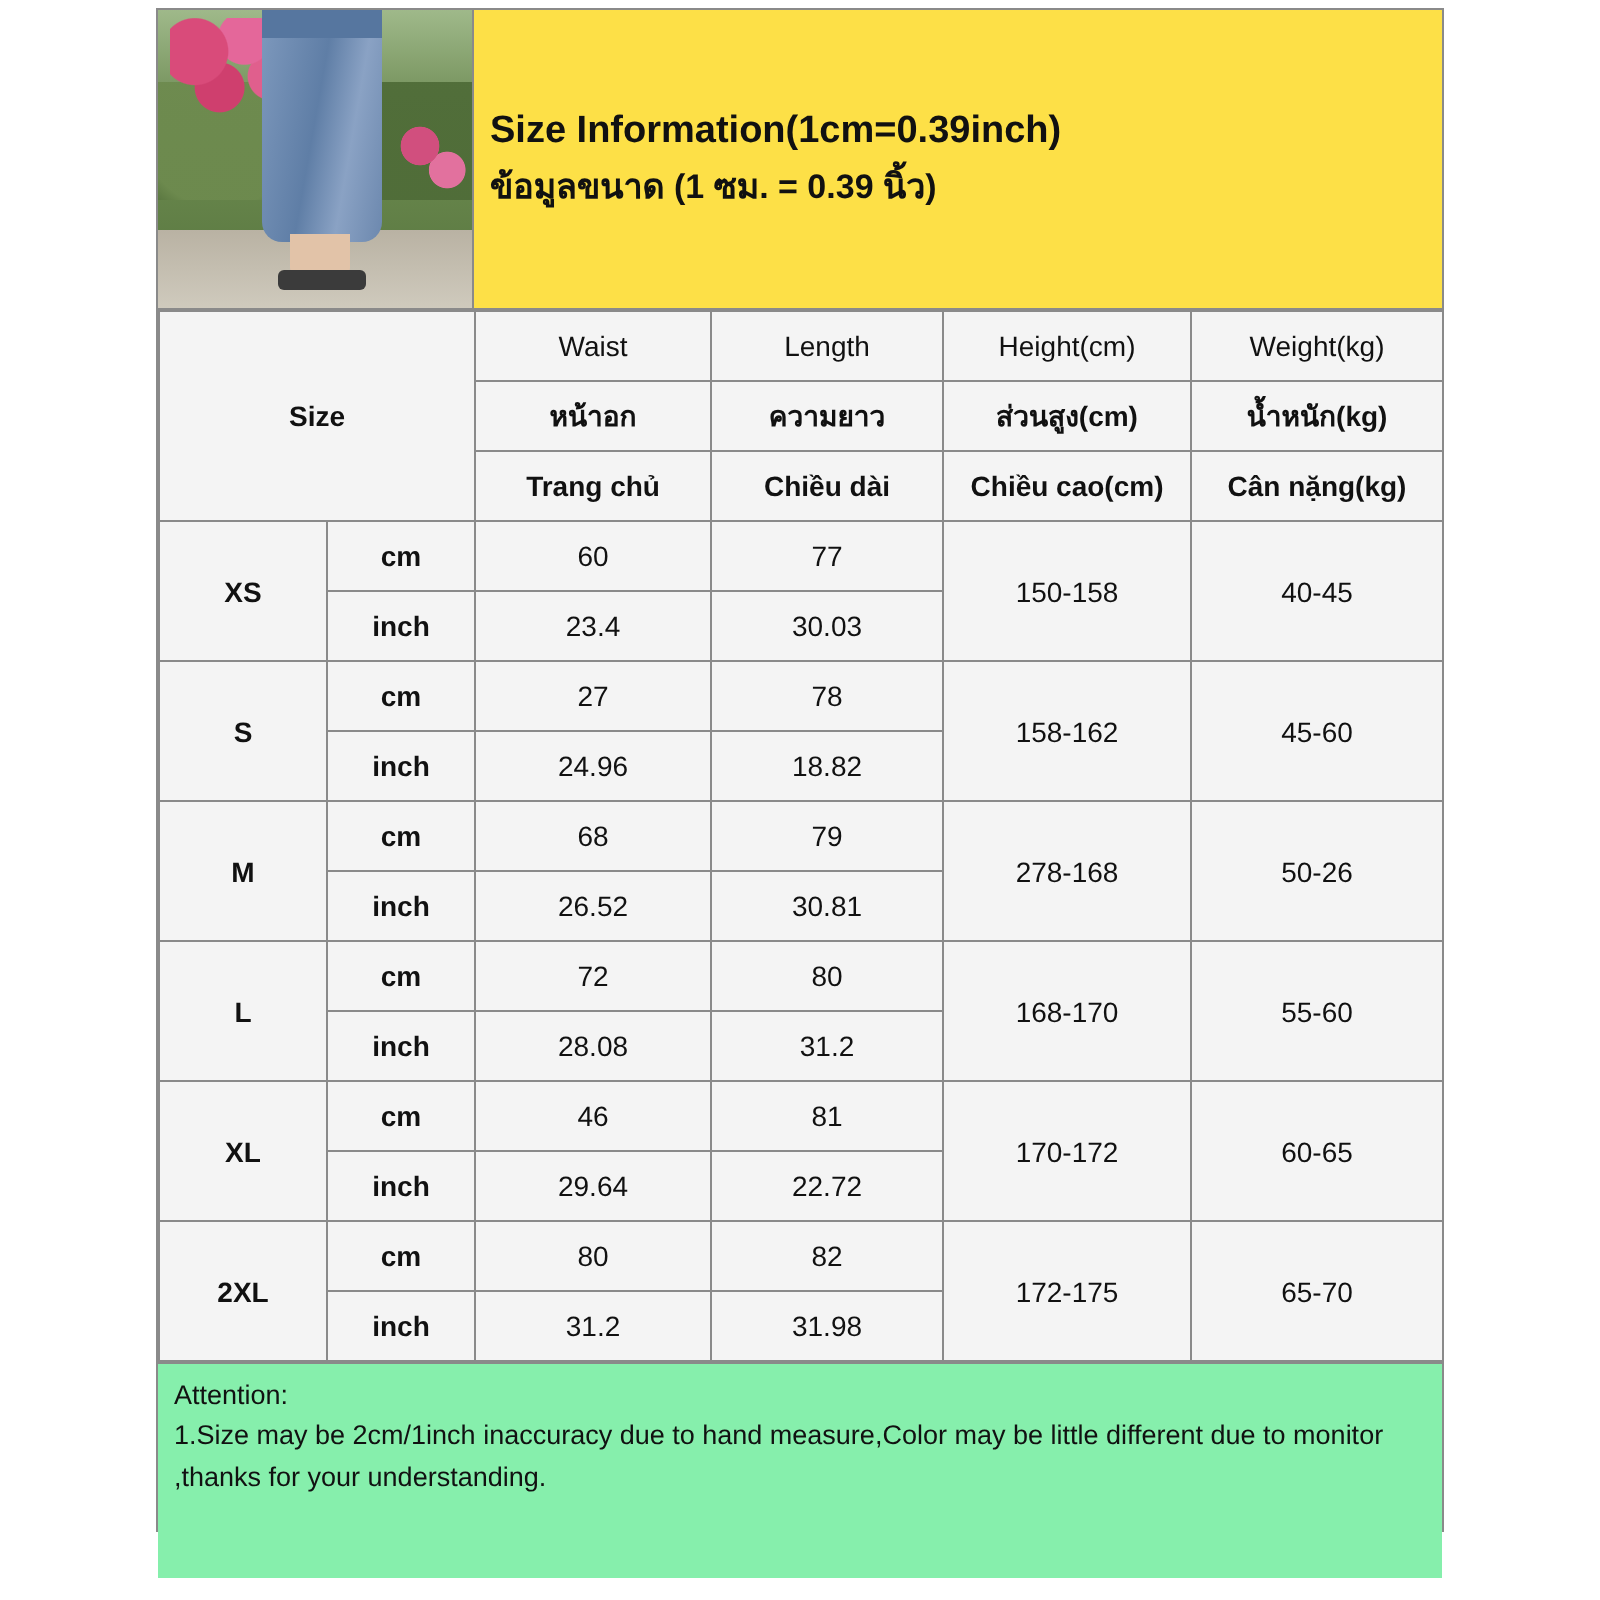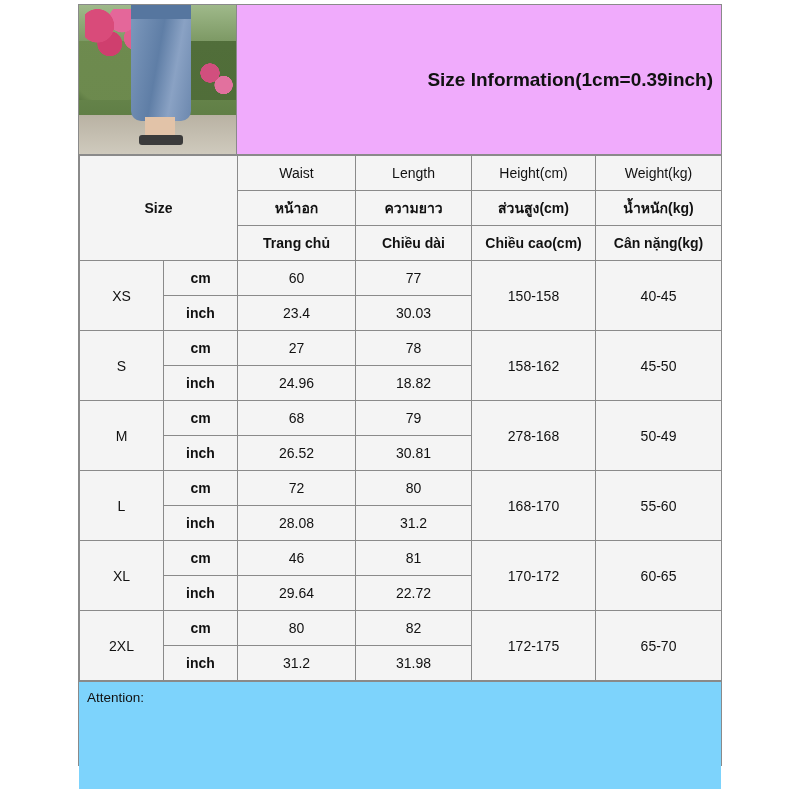--- a/index.html
+++ b/index.html
@@ -91,24 +91,24 @@
     border-radius: 0 0 5px 5px;
   }
   .photo .shoes {
     position: absolute; left: 60px; top: 130px; width: 44px; height: 10px;
     background: #3b3b3b;
     border-radius: 3px;
   }
 
   .titlebox {
     flex: 1;
-    background: #f0abfc;
+    background: #fde047;
     display: flex;
     flex-direction: column;
-    align-items: flex-end;
+    align-items: flex-start;
     justify-content: center;
     gap: 7px;
     padding: 0 8px;
     box-sizing: border-box;
   }
   .titlebox .line {
     font-weight: bold;
     text-align: center;
     line-height: 1.15;
   }
@@ -134,38 +134,38 @@
   col.c-size  { width: 84px; }
   col.c-unit  { width: 74px; }
   col.c-waist { width: 118px; }
   col.c-len   { width: 116px; }
   col.c-hei   { width: 124px; }
   col.c-wei   { width: 126px; }
 
   .hdr { font-weight: normal; height: 30px; font-size: 14.5px; }
   .hdr-sub { font-weight: bold; height: 30px; font-size: 14px; }
   .sizecell {
-    font-weight: normal;
+    font-weight: bold;
     font-size: 17px;
   }
   .sizelabel {
     font-weight: bold;
     font-size: 24px;
   }
   .unitcell { font-weight: bold; font-size: 14px; }
   .valcell { font-size: 15px; }
   .rangecell { font-size: 15px; }
 
   
   .attention {
     border-top: 1px solid #8a8a8a;
     padding: 6px 10px 4px 8px;
     font-size: 13.5px;
     line-height: 1.5;
-    background: #7dd3fc;
+    background: #86efac;
     height: 108px;
     box-sizing: border-box;
   }
   .attention .al { margin: 0; }
 </style>
 </head>
 <body>
 
 <div class="page">
   <div class="sheet">
@@ -176,20 +176,21 @@
         <div class="hedge"></div>
         <div class="ground"></div>
         <div class="flowers"></div>
         <div class="flowers2"></div>
         <div class="skirt"></div>
         <div class="legs"></div>
         <div class="shoes"></div>
       </div>
       <div class="titlebox">
         <div class="line t1">Size Information(1cm=0.39inch)</div>
+        <div class="line t2">ข้อมูลขนาด (1 ซม. = 0.39 นิ้ว)</div>
       </div>
     </div>
 
     <table class="sizetable">
       <colgroup>
         <col class="c-size">
           <col class="c-unit">
           <col class="c-waist">
         <col class="c-len">
           <col class="c-hei">
@@ -229,35 +230,35 @@
           <td class="valcell">23.4</td>
           <td class="valcell">30.03</td>
         </tr>
 
         <tr>
           <td class="sizecell" rowspan="2">S</td>
           <td class="unitcell">cm</td>
           <td class="valcell">27</td>
           <td class="valcell">78</td>
           <td class="rangecell" rowspan="2">158-162</td>
-          <td class="rangecell" rowspan="2">45-50</td>
+          <td class="rangecell" rowspan="2">45-60</td>
         </tr>
         <tr>
           <td class="unitcell">inch</td>
           <td class="valcell">24.96</td>
           <td class="valcell">18.82</td>
         </tr>
 
         <tr>
           <td class="sizecell" rowspan="2">M</td>
           <td class="unitcell">cm</td>
           <td class="valcell">68</td>
           <td class="valcell">79</td>
           <td class="rangecell" rowspan="2">278-168</td>
-          <td class="rangecell" rowspan="2">50-49</td>
+          <td class="rangecell" rowspan="2">50-26</td>
         </tr>
         <tr>
           <td class="unitcell">inch</td>
           <td class="valcell">26.52</td>
           <td class="valcell">30.81</td>
         </tr>
 
         <tr>
           <td class="sizecell" rowspan="2">L</td>
           <td class="unitcell">cm</td>
@@ -297,16 +298,17 @@
         <tr>
           <td class="unitcell">inch</td>
           <td class="valcell">31.2</td>
           <td class="valcell">31.98</td>
         </tr>
       </tbody>
     </table>
 
     <div class="attention">
       <p class="al">Attention:</p>
+      <p class="al">1.Size may be 2cm/1inch inaccuracy due to hand measure,Color may be little different due to monitor ,thanks for your understanding.</p>
     </div>
 
   </div>
 </div>
 
 </body></html>

